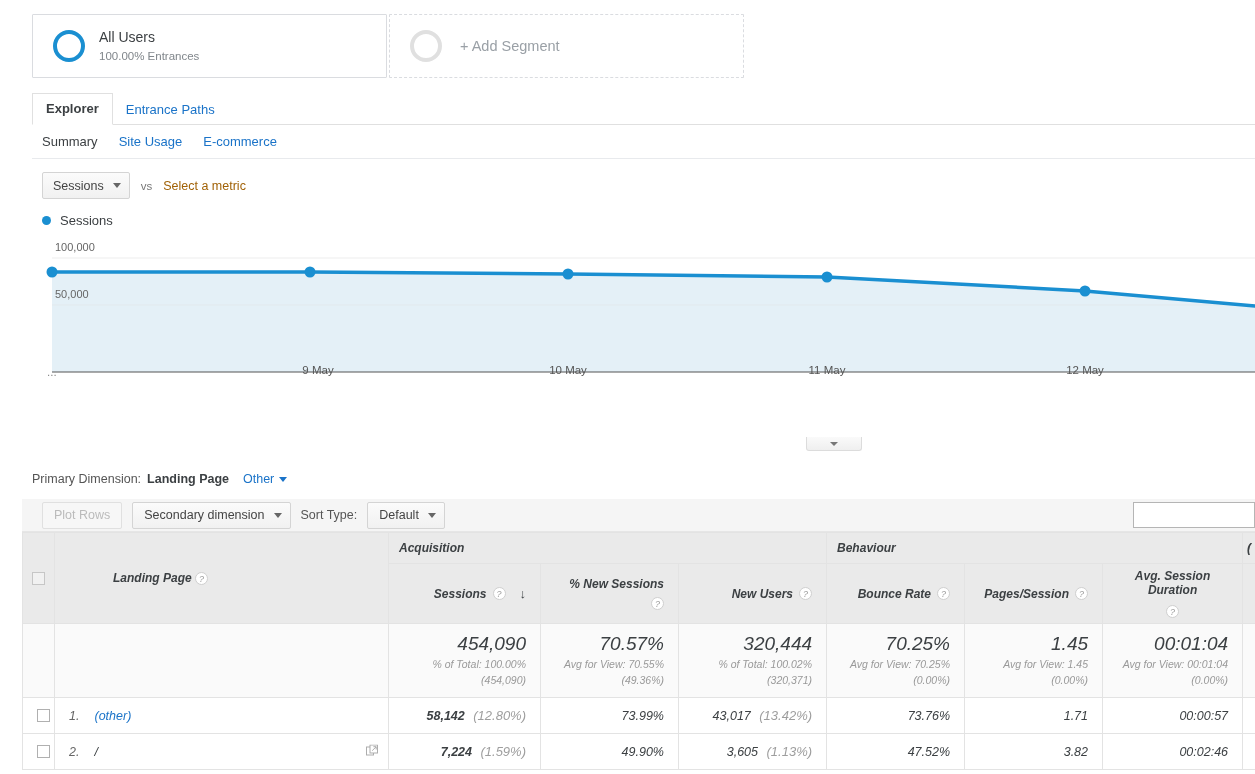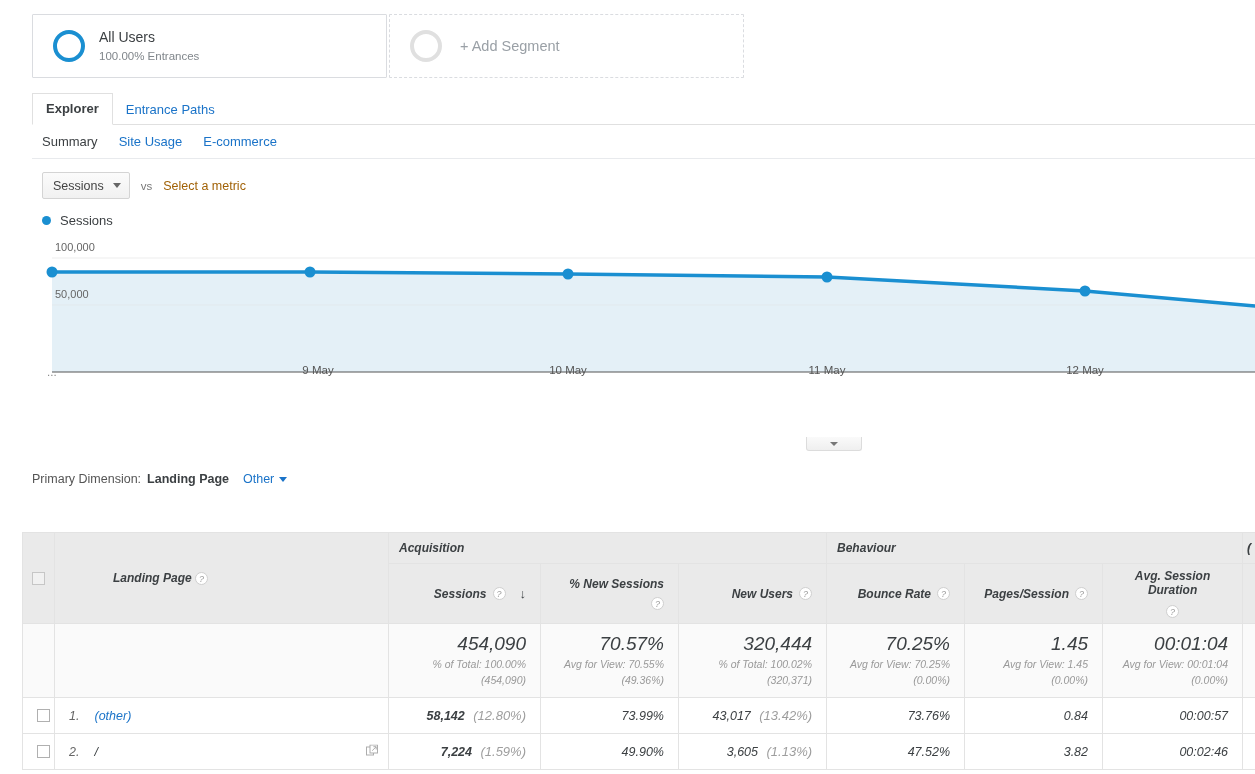--- a/index.html
+++ b/index.html
@@ -386,20 +386,33 @@
 
   <div class="primdim">
     <span>Primary Dimension:</span>
     <b>Landing Page</b>
     <span class="other">
       <span>Other</span>
       <span class="caret"></span>
     </span>
   </div>
 
+  <div class="tbl-toolbar">
+    <div class="btn-flat">Plot Rows</div>
+    <div class="btn-sec">
+      <span>Secondary dimension</span>
+      <span class="caret"></span>
+    </div>
+    <span class="sorttype-label">Sort Type:</span>
+    <div class="btn-sec">
+      <span>Default</span>
+      <span class="caret"></span>
+    </div>
+    <input class="searchbox" type="text" value="" style="">
+  </div>
 
   <table class="tbl">
     <colgroup>
       <col style="width:32px">
         <col style="width:334px">
       <col style="width:152px">
         <col style="width:138px">
         <col style="width:148px">
       <col style="width:138px">
         <col style="width:138px">
@@ -510,21 +523,21 @@
         <td>
           <span class="bold-val">58,142</span>
           <span class="pct">(12.80%)</span>
         </td>
         <td>73.99%</td>
         <td>
           <span>43,017</span>
           <span class="pct">(13.42%)</span>
         </td>
         <td>73.76%</td>
-        <td>0.84</td>
+        <td>1.71</td>
         <td>00:00:57</td>
         <td style="padding:0"></td>
       </tr>
 
       <tr class="data-row">
         <td style="text-align:center">
           <span class="cbox white"></span>
         </td>
         <td class="name-cell">
           <span class="row-num">2.</span>

